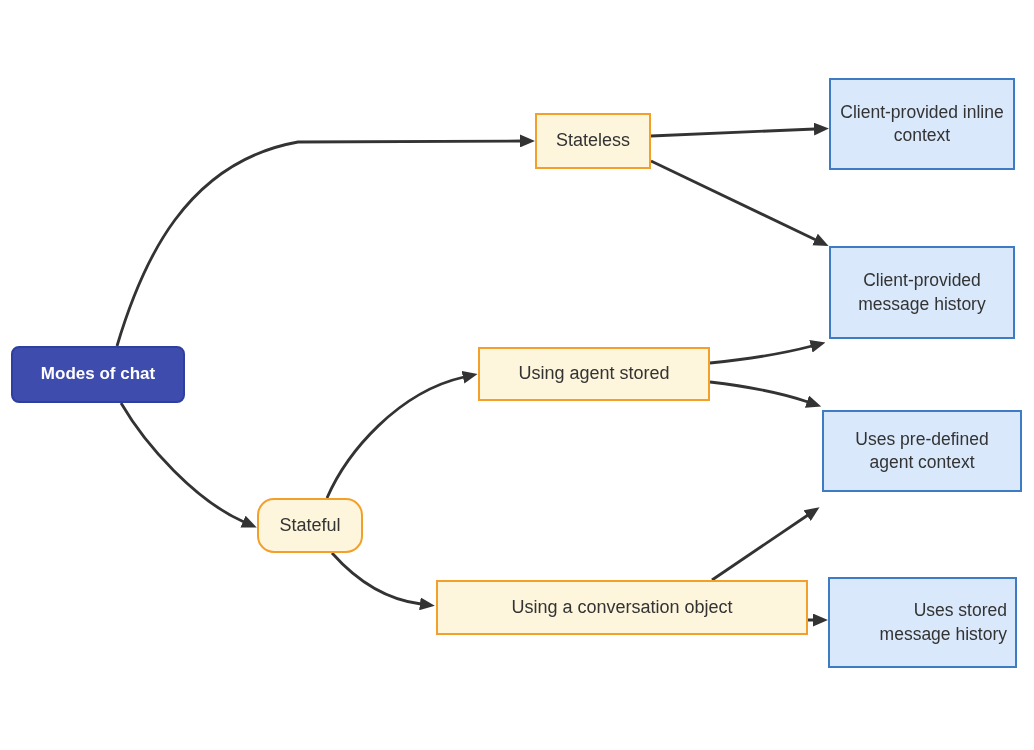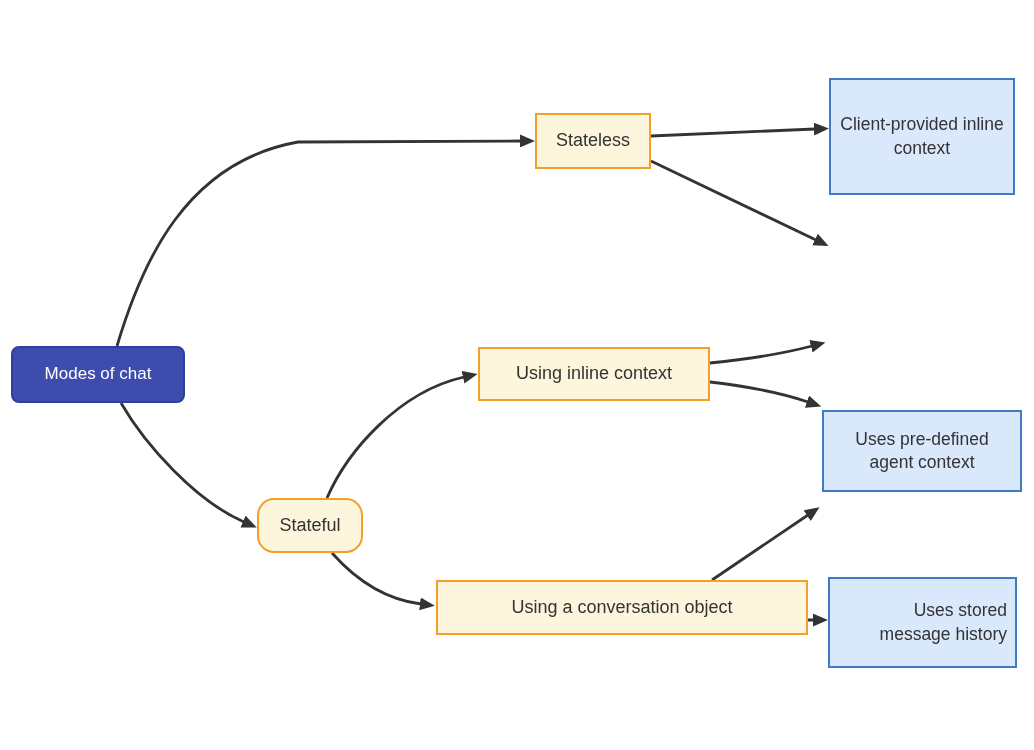--- a/index.html
+++ b/index.html
@@ -37,42 +37,42 @@
     justify-content: center;
     text-align: center;
     color: var(--node-text, #333333);
     line-height: 1.32;
   }
   .node.root {
     background: var(--root-fill, #3e4cae);
     border: 2px solid var(--root-border, #2f3f9f);
     border-radius: 8px;
     color: var(--root-text, #ffffff);
-    font-weight: normal;
+    font-weight: bold;
     font-size: 17px;
   }
   .node.branch {
     background: var(--branch-fill, #fdf5dc);
     border: 2px solid var(--branch-border, #f2a02a);
     font-size: 18px;
     text-align: right;
   }
   .node.leaf {
     background: var(--leaf-fill, #d9e8fb);
     border: 2px solid var(--leaf-border, #3d7bc4);
     font-size: 17.5px;
     padding: 4px 8px;
   }
   
   #n-modes          { left: 11px;  top: 346px; width: 174px; height: 57px; }
   #n-stateless      { left: 535px; top: 113px; width: 116px; height: 56px; }
   #n-stateful       { left: 257px; top: 498px; width: 106px; height: 55px; border-radius: 17px; }
   #n-agent-context  { left: 478px; top: 347px; width: 232px; height: 54px; }
   #n-conversation   { left: 436px; top: 580px; width: 372px; height: 55px; }
-  #n-inline-context { left: 829px; top: 78px;  width: 186px; height: 117px; }
+  #n-inline-context { left: 829px; top: 78px;  width: 186px; height: 92px; }
   #n-msg-history    { left: 829px; top: 246px; width: 186px; height: 93px; }
   #n-predefined     { left: 822px; top: 410px; width: 200px; height: 82px; }
   #n-stored-history { left: 828px; top: 577px; width: 189px; height: 91px; text-align: right; }
 </style>
 </head>
 <body>
 
 <div id="canvas">
 
   <svg class="edges" viewBox="0 0 1034 750" xmlns="http://www.w3.org/2000/svg">
@@ -99,31 +99,34 @@
 
   <div id="n-stateless" class="node branch">
     <span>Stateless</span>
   </div>
 
   <div id="n-stateful" class="node branch">
     <span>Stateful</span>
   </div>
 
   <div id="n-agent-context" class="node branch">
-    <span>Using inline context</span>
+    <span>Using agent stored</span>
   </div>
 
   <div id="n-conversation" class="node branch">
     <span>Using a conversation object</span>
   </div>
 
   <div id="n-inline-context" class="node leaf">
     <span>Client-provided inline context</span>
   </div>
 
+  <div id="n-msg-history" class="node leaf">
+    <span>Client-provided message history</span>
+  </div>
 
   <div id="n-predefined" class="node leaf">
     <span>Uses pre-defined agent context</span>
   </div>
 
   <div id="n-stored-history" class="node leaf">
     <span>Uses stored message history</span>
   </div>
 
 </div>

